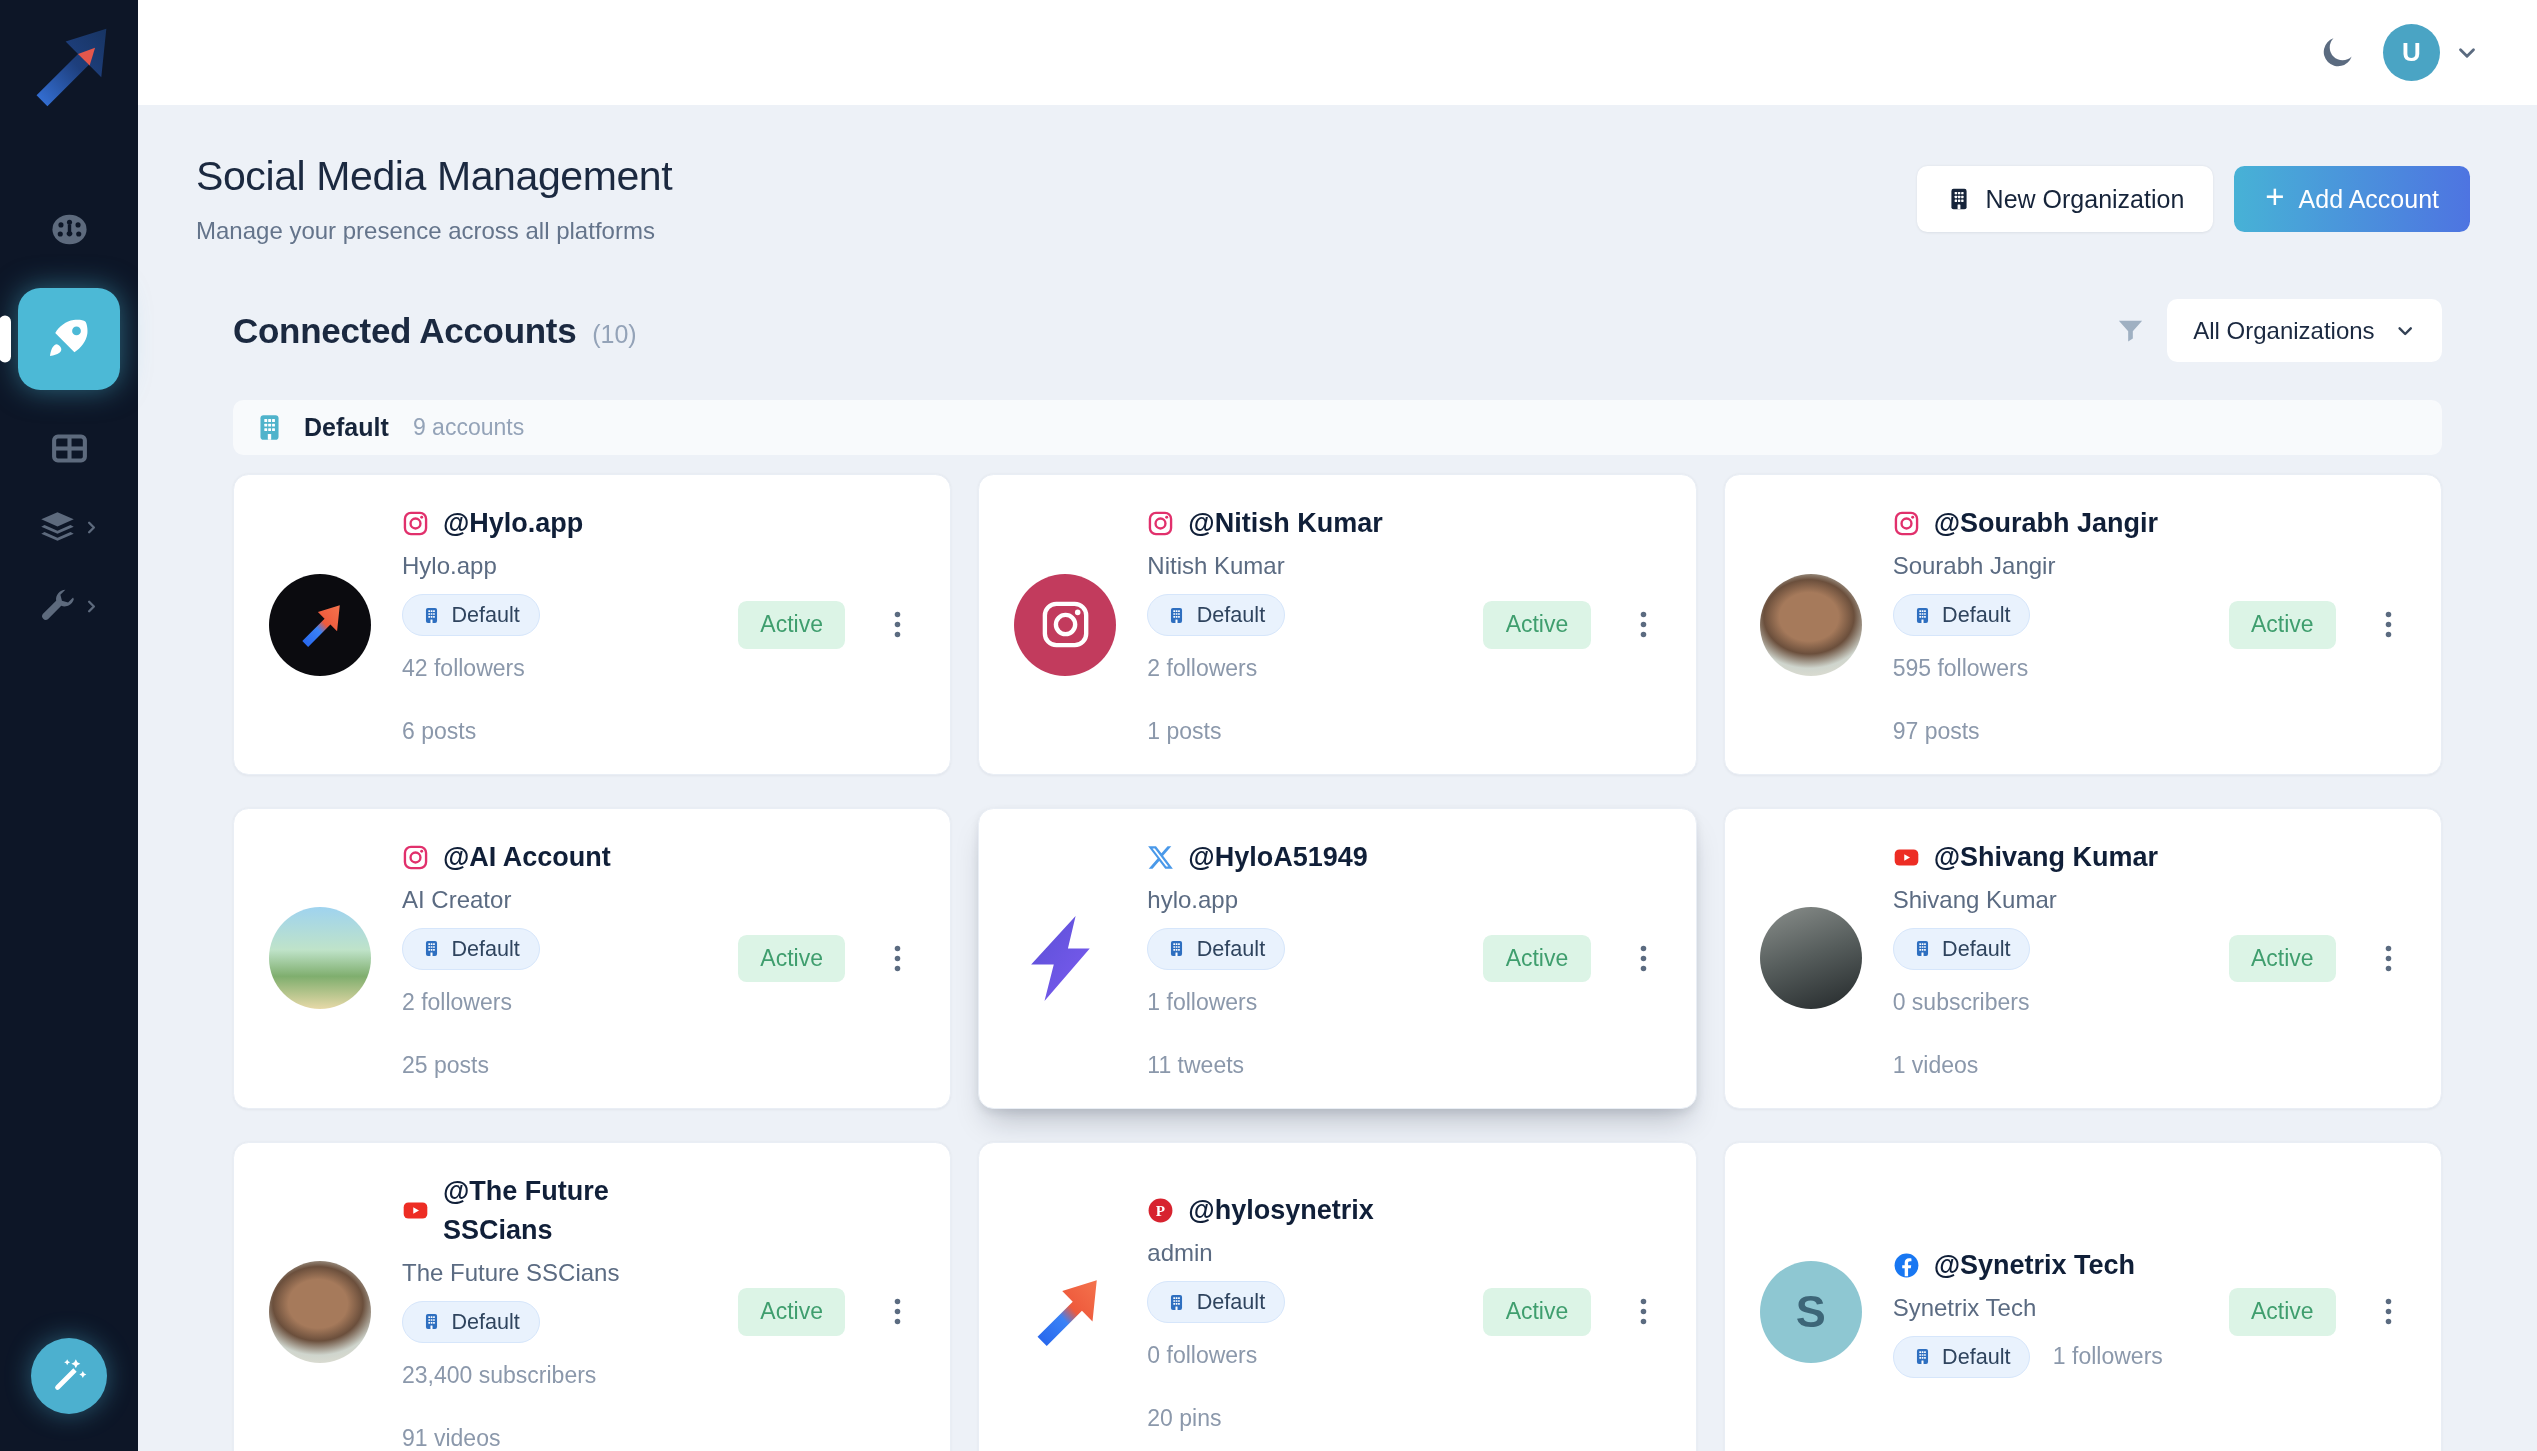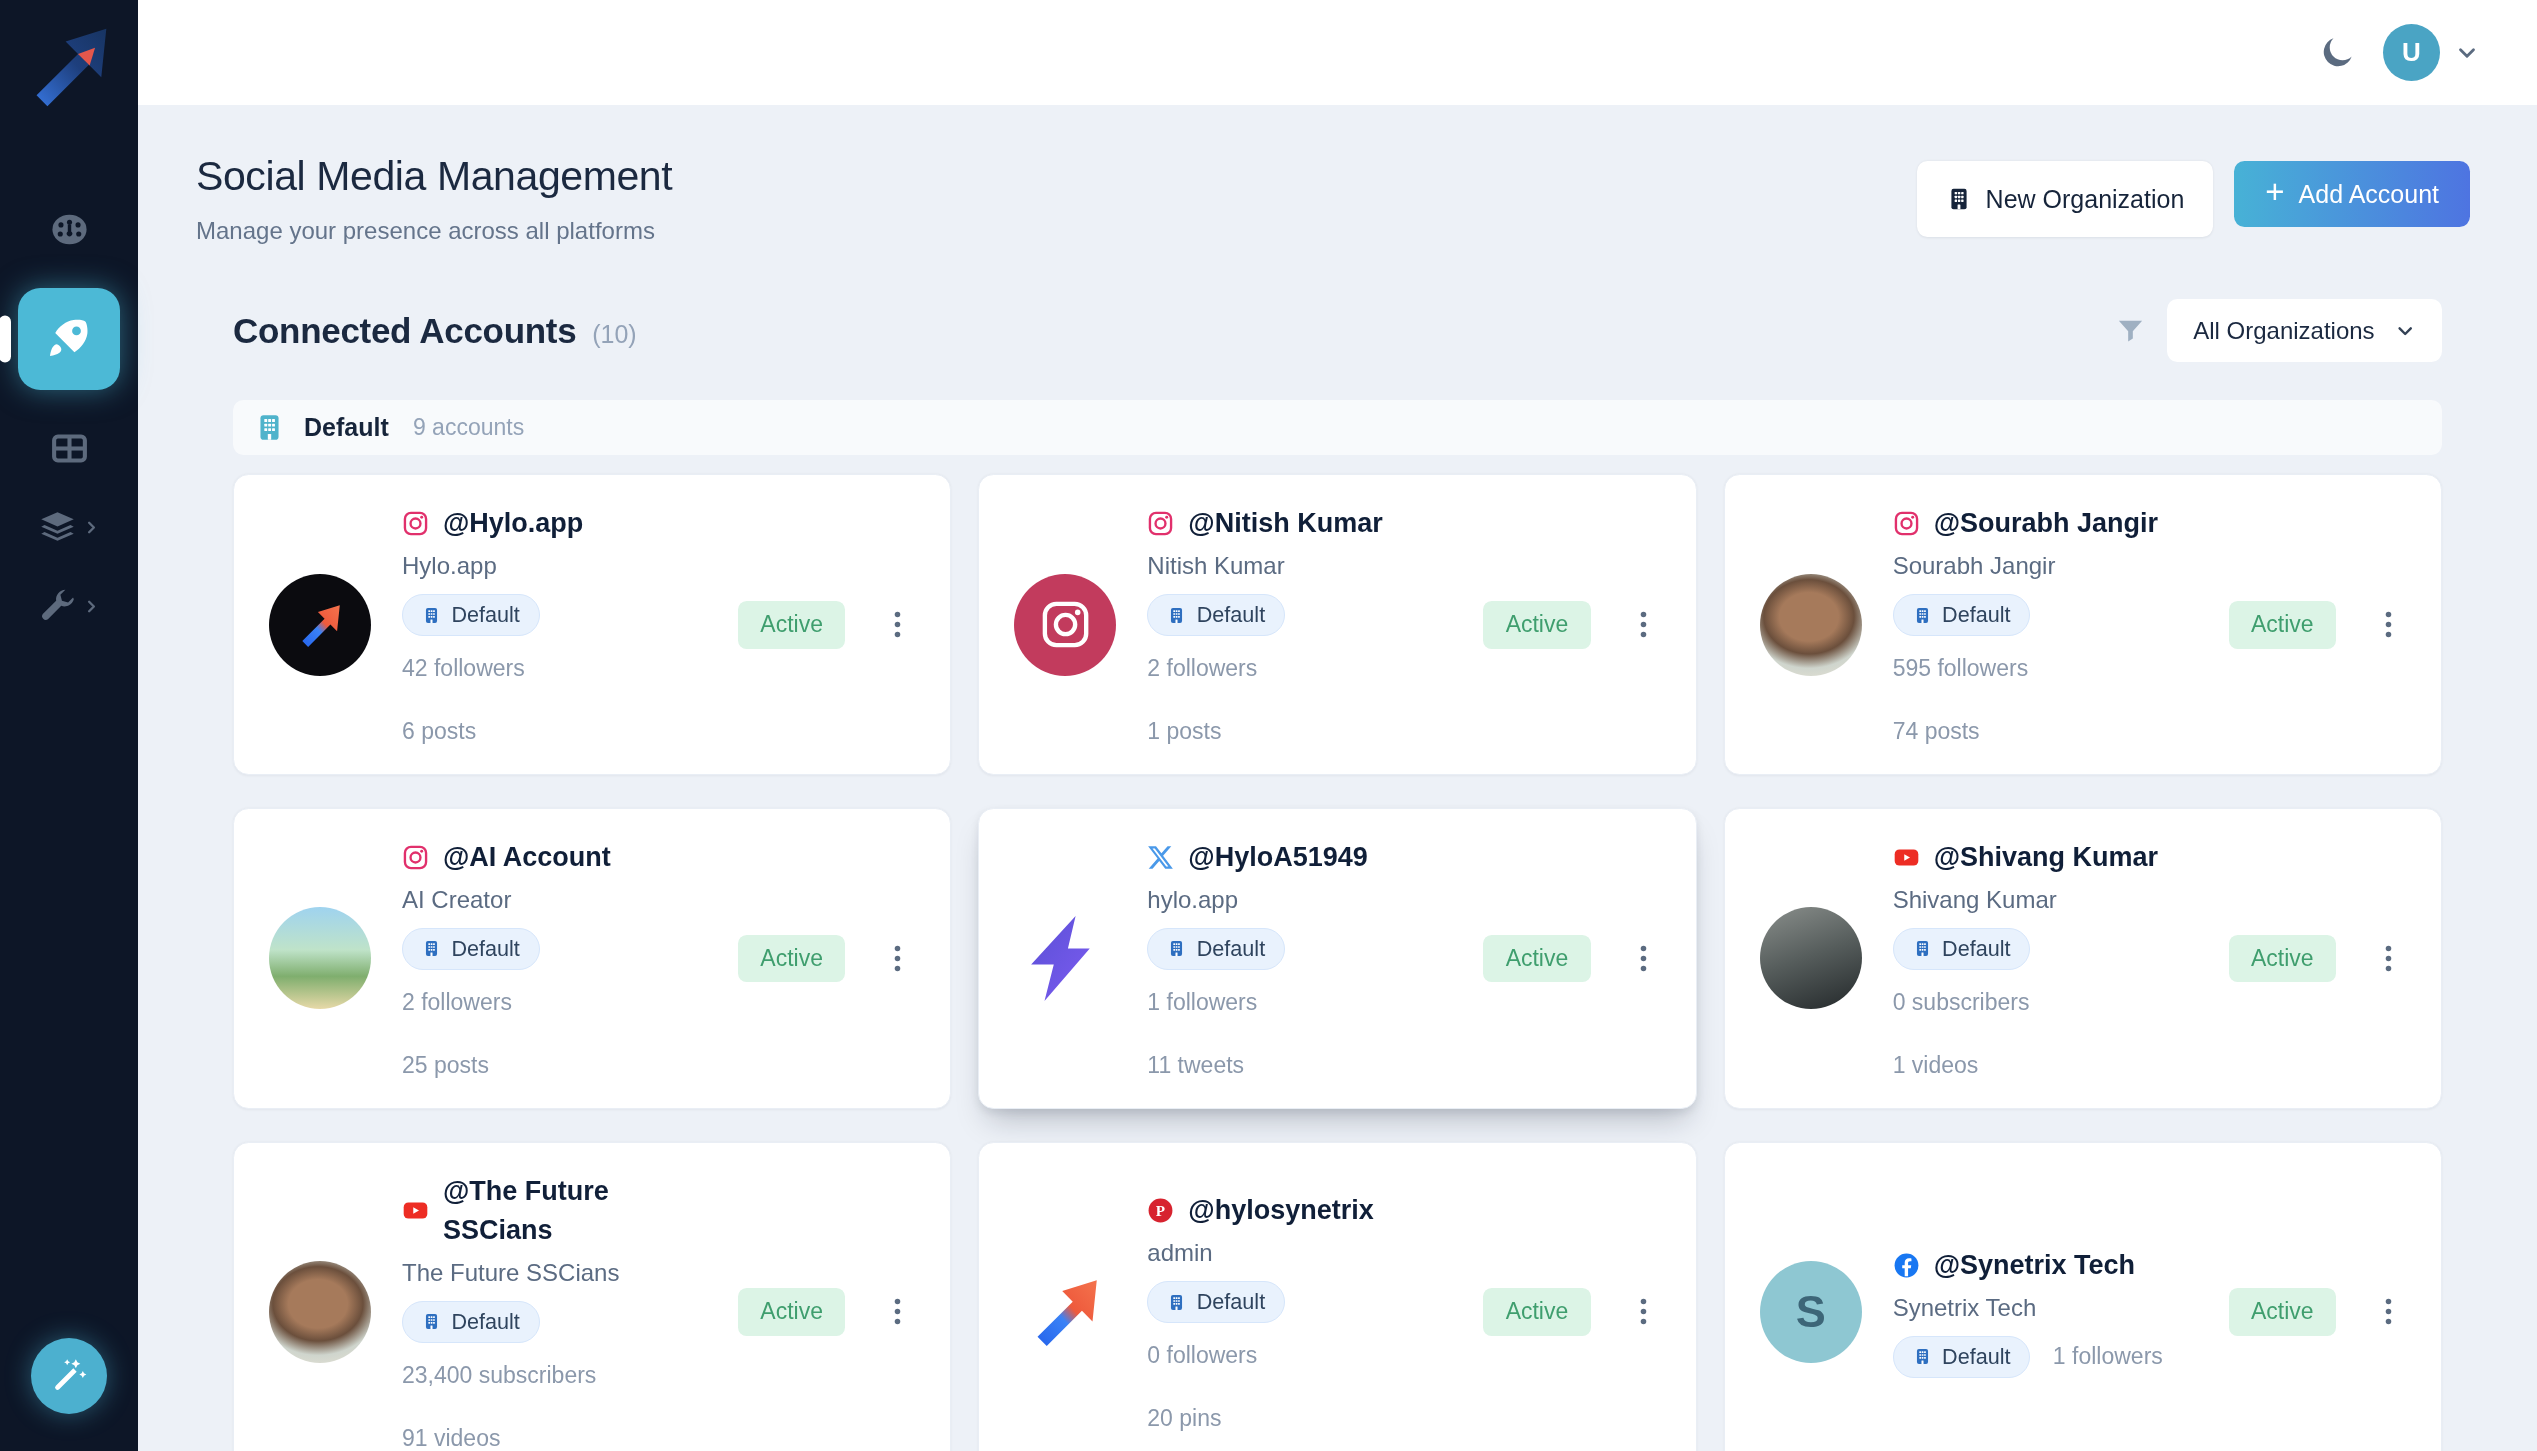--- a/index.html
+++ b/index.html
@@ -38,21 +38,21 @@
   .chev-down { width:26px; height:26px; color:#5b6b80; }
 
   
   .main { position:absolute; left:138px; top:105px; right:0; bottom:0; background:#edf1f7; overflow:hidden; }
 
   .page-head { margin:48px 67px 0 58px; display:flex; align-items:center; justify-content:space-between; }
   .page-title { font-size:41px; font-weight:400; color:#1b2940; letter-spacing:-0.4px; }
   .page-sub { font-size:24px; color:#64748b; margin-top:17.3px; }
   .head-actions { display:flex; gap:21px; }
   .btn-new-org { display:flex; align-items:center; gap:14px; background:#fff; border:none; cursor:pointer;
-    border-radius:10.4px; height:76px; padding:0 29px; font-size:25px; color:#16243a; font-weight:500;
+    border-radius:10.4px; height:66px; padding:0 29px; font-size:25px; color:#16243a; font-weight:500;
     box-shadow:0 0.9px 2.6px rgba(15,23,42,.08); font-family:inherit; }
   .btn-new-org .b-ic { width:26px; height:26px; color:#16243a; }
   .btn-add { display:flex; align-items:center; gap:14px; border:none; cursor:pointer; border-radius:10.4px;
     height:66px; padding:0 31px; font-size:25px; color:#fff; font-weight:500; font-family:inherit;
     background:linear-gradient(90deg,#47b2d6 0%,#4e74e1 100%); }
   .btn-add .plus { font-size:33px; font-weight:400; line-height:0; margin-top:-3.5px; }
 
   .section-head { margin:54px 95px 0 95px; display:flex; align-items:center; justify-content:space-between; }
   .sec-title { font-size:35px; font-weight:600; color:#1b2940; letter-spacing:-0.3px; }
   .sec-count { font-size:25px; font-weight:400; color:#94a3b8; margin-left:12px; }
@@ -412,21 +412,21 @@
                         <rect x="14" y="12.5" width="2.2" height="2.2" rx=".4"></rect>
                         <rect x="10.7" y="17" width="2.6" height="4.5" rx=".5"></rect>
                       </g>
                     </svg></span>
           <span class="b-label">Default</span>
         </span>
 
       </div>
       <div class="stats">
                 <span>595 followers</span>
-                <span>74 posts</span>
+                <span>97 posts</span>
               </div>
     </div>
     <div class="right">
       <span class="status">Active</span>
       <button class="menu">
         <svg viewBox="0 0 24 24" fill="#5b6b80">
           <circle cx="12" cy="5.2" r="1.9"></circle>
                   <circle cx="12" cy="12" r="1.9"></circle>
                   <circle cx="12" cy="18.8" r="1.9"></circle>
         </svg>

